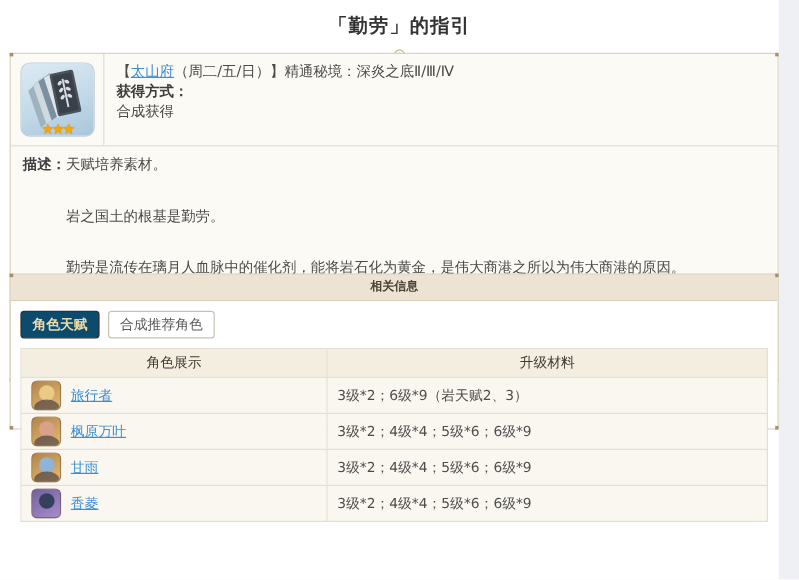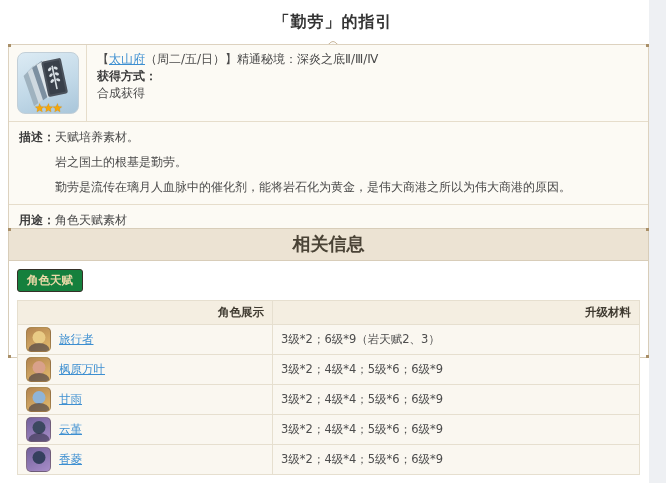--- a/index.html
+++ b/index.html
@@ -32,39 +32,39 @@
   .item-stars { position:absolute; bottom:-2px; left:50%; transform:translateX(-50%);
     font-size:12px; color:#f5a70a; letter-spacing:-2px; white-space:nowrap;
     text-shadow:0 0 1px #b97708; }
   .meta-cell { flex:1; }
   .meta-row1 { padding:7px 10px 6px 10px; border-bottom:1px solid #e6ddcb; }
   .meta-row2 { padding:6px 10px 7px 10px; line-height:17px; }
   .lbl { font-weight:bold; color:#3d3d3d; }
   a.wlink { color:#3d8fd1; text-decoration:underline; cursor:pointer; }
 
   .info-desc { padding:7px 21px 9px 10px; border-bottom:1px solid #e6ddcb; line-height:16px; }
-  .info-desc p.ind, .info-use p.ind { padding-left:36px; margin-top:9px; }
+  .info-desc p.ind, .info-use p.ind { padding-left:36px; margin-top:27px; }
   .info-use { padding:7px 10px 10px 10px; line-height:16px; }
 
   
   .related-box { position:absolute; left:8px; right:17px; top:228px; bottom:9px;
     border:1px solid #d8cdb9; border-radius:3px; background:#ffffff; }
   .related-header { position:relative; background:#ece3d3; border-bottom:1px solid #d8cdb9;
-    text-align:center; font-weight:bold; color:#4a4336; padding:3px 0 4px 0; font-size:18px;
+    text-align:center; font-weight:bold; color:#4a4336; padding:3px 0 4px 0; font-size:10px;
     border-radius:3px 3px 0 0; }
   .related-body { padding:8px 8px 0 8px; }
 
   .tabs { display:flex; gap:7px; margin-bottom:8px; }
   .tab { border:1px solid #c8c2b4; border-radius:3px; background:#fff; color:#5a5a5a;
     padding:3px 9px; font-size:11.5px; cursor:pointer; }
-  .tab.active { background:#15803d; border-color:#353028; color:#ecd9a8; font-weight:bold; }
+  .tab.active { background:#0c4a6e; border-color:#353028; color:#ecd9a8; font-weight:bold; }
 
   table.chars { width:100%; border-collapse:collapse; }
   table.chars th, table.chars td { border:1px solid #e6dfcf; font-size:11.5px; }
-  table.chars th { background:#f4eee1; color:#3f3a30; text-align:right; font-weight:bold;
+  table.chars th { background:#f4eee1; color:#3f3a30; text-align:center; font-weight:normal;
     padding:4px 8px; }
   table.chars td { background:#faf7f0; padding:2px 8px; color:#4d4d4d; }
   table.chars col.c1 { width:255px; }
   .char-cell { display:flex; align-items:center; gap:8px; }
   .avatar { position:relative; width:25px; height:25px; border-radius:5px; overflow:hidden;
     border:1px solid rgba(90,70,40,.35); flex:0 0 auto; }
   .avatar.gold   { background:linear-gradient(150deg,#b2834f 0%,#e5bd6e 100%); }
   .avatar.purple { background:linear-gradient(150deg,#73619c 0%,#a78dc8 100%); }
   .avatar .head { position:absolute; top:3px; left:50%; transform:translateX(-50%);
     width:13px; height:13px; border-radius:50%; }
@@ -143,20 +143,21 @@
   <div class="related-box">
     <div class="related-header">相关信息</div>
     <i class="corner tl"></i>
     <i class="corner tr"></i>
     <i class="corner bl"></i>
     <i class="corner br"></i>
 
     <div class="related-body">
       <div class="tabs" id="tabs">
           <button class="tab active">角色天赋</button>
+          <button class="tab">合成推荐角色</button>
         </div>
 
       <table class="chars">
         <colgroup>
             <col class="c1">
             <col>
           </colgroup>
         <thead>
           <tr>
             <th>角色展示</th>
@@ -197,32 +198,20 @@
         <span class="avatar gold">
           <span class="head" style="background: rgb(143, 180, 216);"></span>
           <span class="bust"></span>
         </span>
         <a class="wlink">甘雨</a>
       </div>
     </td>
     <td>3级*2；4级*4；5级*6；6级*9</td>
   </tr>
 
-  <tr>
-    <td>
-      <div class="char-cell">
-        <span class="avatar purple">
-          <span class="head" style="background: rgb(60, 72, 96);"></span>
-          <span class="bust"></span>
-        </span>
-        <a class="wlink">云堇</a>
-      </div>
-    </td>
-    <td>3级*2；4级*4；5级*6；6级*9</td>
-  </tr>
 
   <tr>
     <td>
       <div class="char-cell">
         <span class="avatar purple">
           <span class="head" style="background: rgb(53, 64, 94);"></span>
 
         </span>
         <a class="wlink">香菱</a>
       </div>

